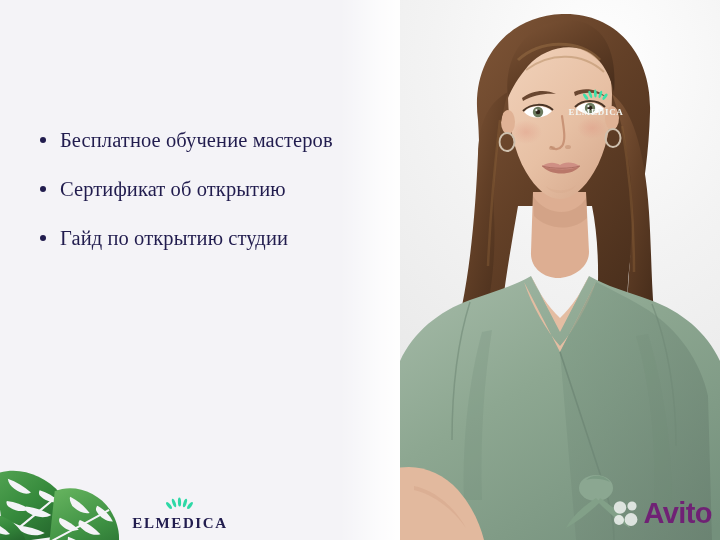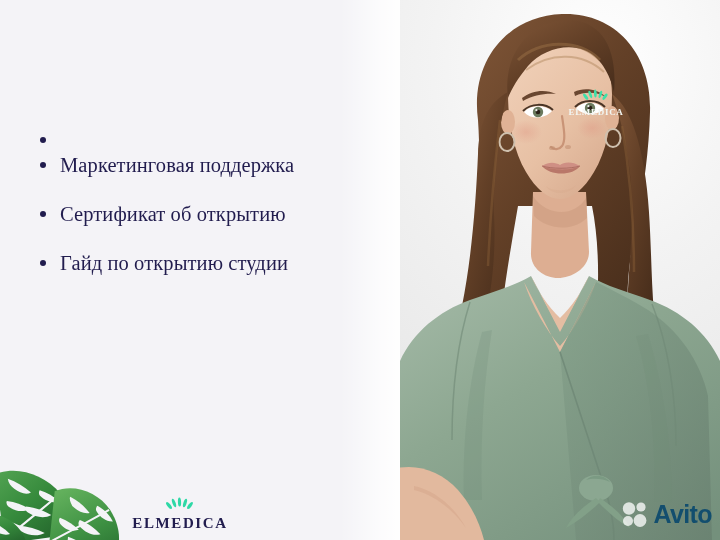--- a/index.html
+++ b/index.html
@@ -132,41 +132,38 @@
     right: 8px;
     bottom: 12px;
     display: flex;
     align-items: center;
     gap: 5px;
     opacity: 0.93;
   }
   .avito-dots { width: 27px; height: 27px; display: block; }
   .avito-text {
     font-family: "Liberation Sans", sans-serif;
-    font-size: 25px;
+    font-size: 29px;
     font-weight: 700;
-    color: #0c4a6e;
+    color: #701a75;
     letter-spacing: -0.6px;
     line-height: 1;
   }
 </style>
 </head>
 <body>
 
 <div class="slide">
 
   <div class="left-panel">
 
     <ul class="bullet-list">
       <li class="bullet-item">
         <span class="bullet-dot"></span>
-      </li>
-      <li class="bullet-item">
-        <span class="bullet-dot"></span>
-        <span>Маркетинговая поддержка</span>
+        <span>Бесплатное обучение мастеров</span>
       </li>
       <li class="bullet-item">
         <span class="bullet-dot"></span>
         <span>Сертификат об открытию</span>
       </li>
       <li class="bullet-item">
         <span class="bullet-dot"></span>
         <span>Гайд по открытию студии</span>
       </li>
     </ul>

